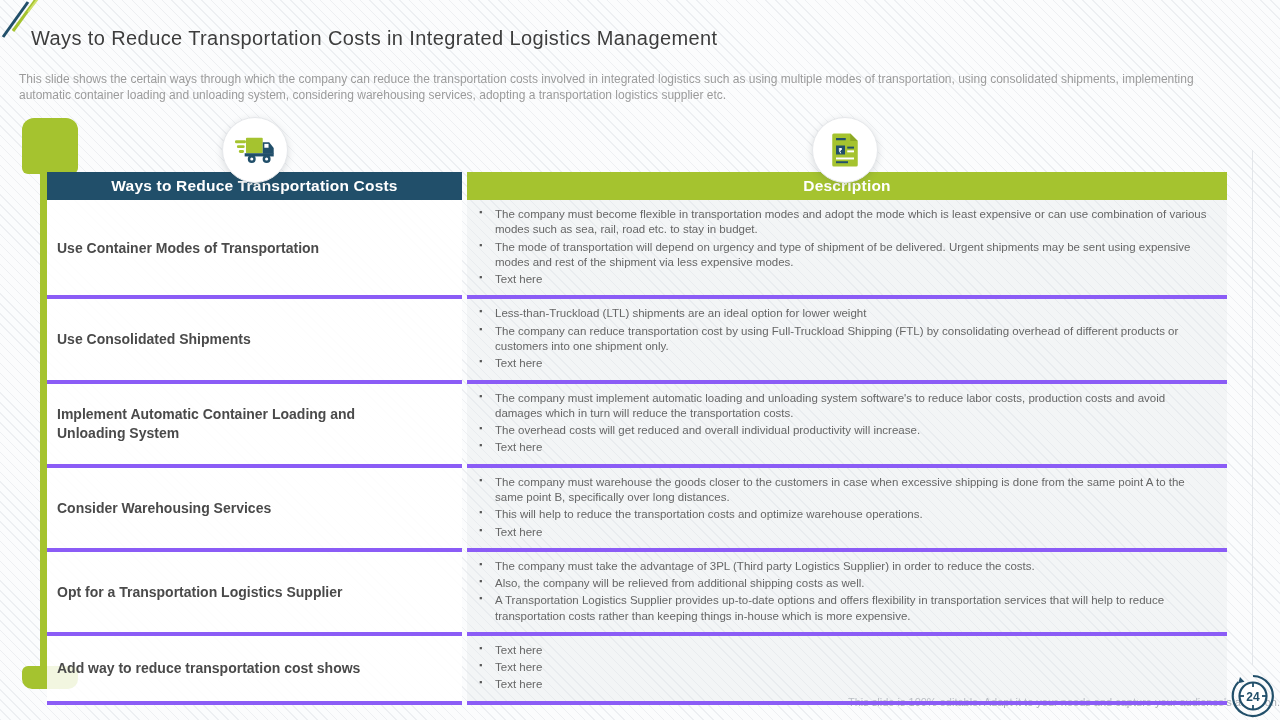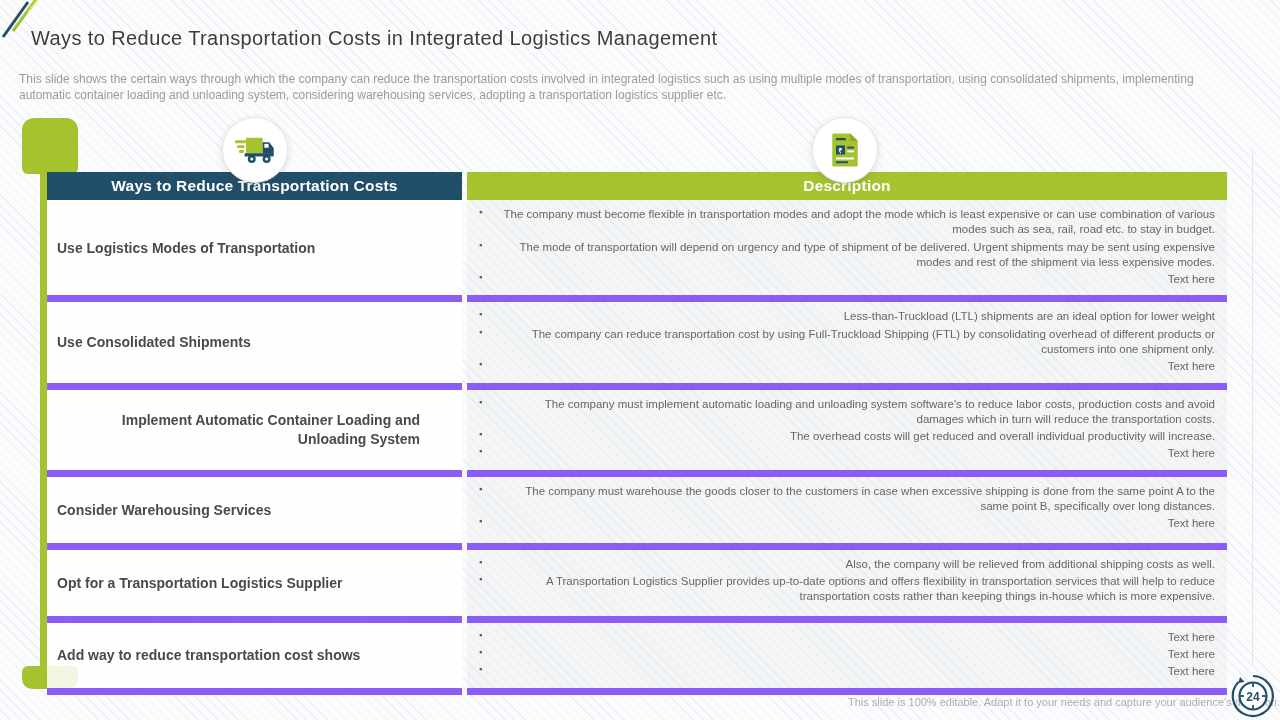--- a/index.html
+++ b/index.html
@@ -34,21 +34,21 @@
 
   
   .table{ position:absolute; left:47px; top:172px; width:1180px; z-index:2; }
   .thead{ display:grid; grid-template-columns:415px 5px 760px; height:28px; }
   .th{ display:flex; align-items:center; justify-content:center;
        color:#fff; font-size:15.5px; font-weight:bold; letter-spacing:0.2px; }
   .th.navy{ background:var(--navy,#214F6A); }
   .th.green{ background:var(--green,#A5C32F); }
 
   .row{ display:grid; grid-template-columns:415px 5px 760px; }
-  .cell{ border-bottom:7px solid #8b5cf6;text-align:right; }
+  .cell{ border-bottom:4px solid #8b5cf6; }
   .cell.label{
     background:rgba(255,255,255,0.85);
     display:flex; align-items:center;
     padding:6px 42px 6px 10px;
     font-size:14px; font-weight:bold; color:#4a4a4a; line-height:1.3;
   }
   .cell.desc{
     background:rgba(226,229,233,0.30);
     padding:7px 12px 6px 10px;
   }
@@ -102,21 +102,21 @@
 <div class="green-tab-bottom"></div>
 
 <div class="table">
   <div class="thead">
     <div class="th navy">Ways to Reduce Transportation Costs</div>
     <div></div>
     <div class="th green">Description</div>
   </div>
   <div id="rows">
   <div class="row">
-    <div class="cell label">Use Logistics Modes of Transportation</div>
+    <div class="cell label">Use Container Modes of Transportation</div>
     <div></div>
     <div class="cell desc">
       <ul class="bullets">
             <li>The company must become flexible in transportation modes and adopt the mode which is least expensive or can use combination of various modes such as sea, rail, road etc. to stay in budget.</li>
             <li>The mode of transportation will depend on urgency and type of shipment of be delivered. Urgent shipments may be sent using expensive modes and rest of the shipment via less expensive modes.</li>
             <li>Text here</li>
           </ul>
     </div>
   </div>
 
@@ -143,30 +143,32 @@
           </ul>
     </div>
   </div>
 
   <div class="row">
     <div class="cell label">Consider Warehousing Services</div>
     <div></div>
     <div class="cell desc">
       <ul class="bullets">
             <li>The company must warehouse the goods closer to the customers in case when excessive shipping is done from the same point A to the same point B, specifically over long distances.</li>
+            <li>This will help to reduce the transportation costs and optimize warehouse operations.</li>
             <li>Text here</li>
           </ul>
     </div>
   </div>
 
   <div class="row">
     <div class="cell label">Opt for a Transportation Logistics Supplier</div>
     <div></div>
     <div class="cell desc">
       <ul class="bullets">
+            <li>The company must take the advantage of 3PL (Third party Logistics Supplier) in order to reduce the costs.</li>
             <li>Also, the company will be relieved from additional shipping costs as well.</li>
             <li>A Transportation Logistics Supplier provides up-to-date options and offers flexibility in transportation services that will help to reduce transportation costs rather than keeping things in-house which is more expensive.</li>
           </ul>
     </div>
   </div>
 
   <div class="row">
     <div class="cell label">Add way to reduce transportation cost shows</div>
     <div></div>
     <div class="cell desc">

